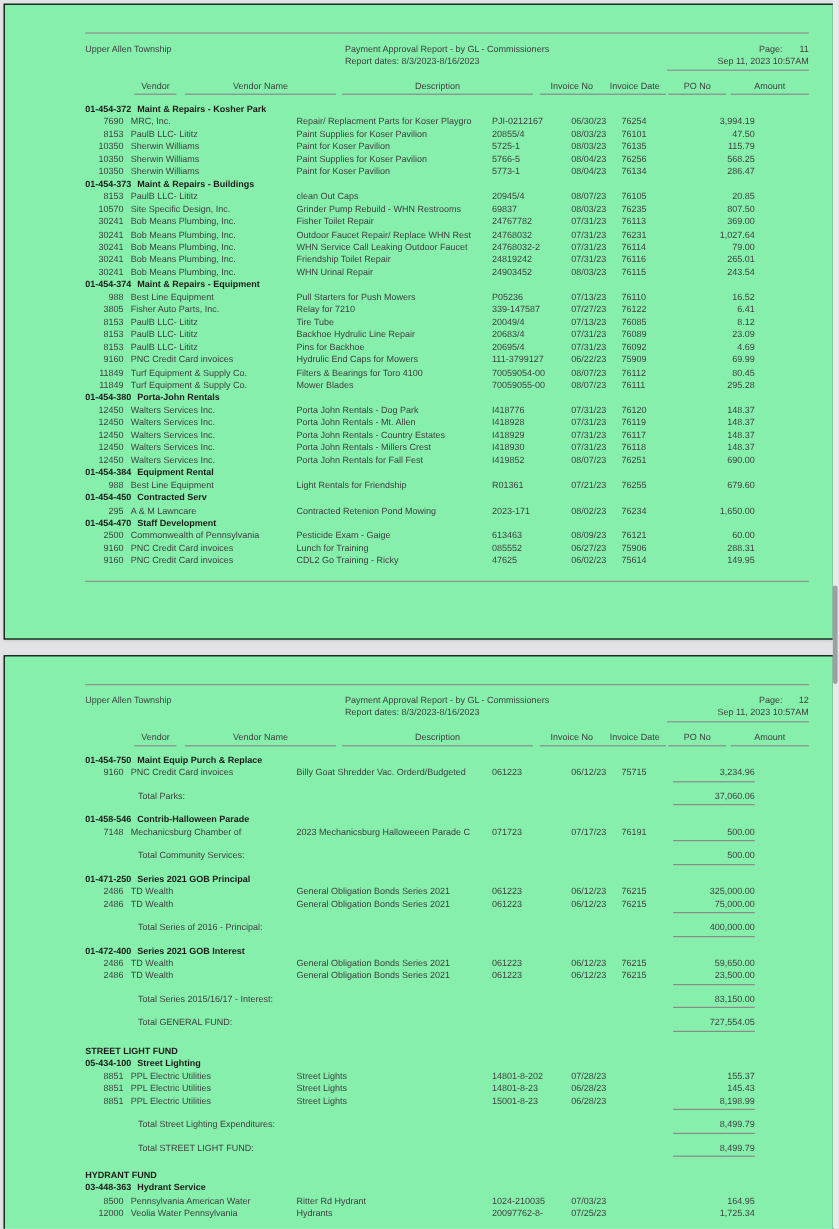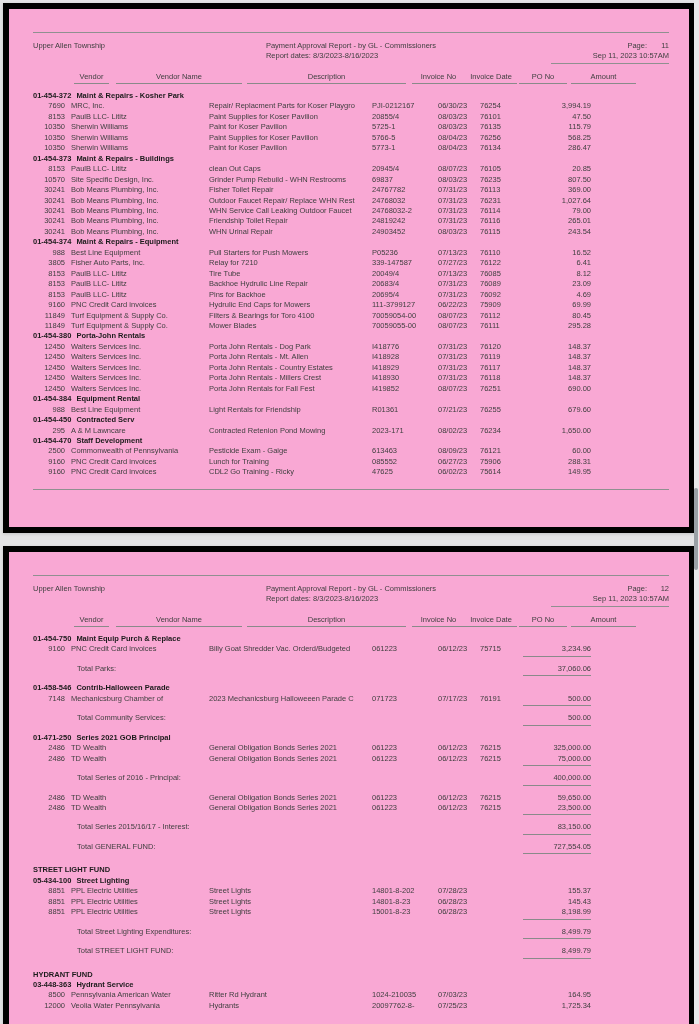--- a/index.html
+++ b/index.html
@@ -4,24 +4,25 @@
 <style>
   html,body{margin:0;padding:0;}
   body{
     width:699px;height:1024px;overflow:hidden;position:relative;
     background:#e3e3e5;
     font-family:"Liberation Sans","DejaVu Sans",sans-serif;
     -webkit-font-smoothing:antialiased;
   }
   .viewport{position:absolute;inset:0;}
   .page{
-    position:absolute;left:3px;width:692px;background:#f9a8d4;
-    border:6px solid #000000;box-sizing:border-box;
+    position:absolute;left:3px;width:692px;background:#86efac;
+    border:1px solid #000000;box-sizing:border-box;
     box-shadow:0 1px 3px rgba(0,0,0,0.15);
     color:#3f3f3f;
+    padding-left:43px;
   }
   .page-1{top:3px;height:530px;}
   .page-2{top:546px;height:560px;}
   .p-inner{margin:0 20px 0 24px;}
   .p-rule{border-top:1px solid #909090;height:0;}
   .top-rule{margin-top:23px;}
   .bottom-rule{margin-top:11px;}
   .p-head{display:flex;margin-top:8px;font-size:7.5px;line-height:10px;}
   .ph-left{flex:1;text-align:left;white-space:nowrap;}
   .ph-center{flex:0 0 auto;text-align:left;white-space:nowrap;}
@@ -469,20 +470,24 @@
             <span class="cell desc">General Obligation Bonds Series 2021</span>
             <span class="cell inv">061223</span>
             <span class="cell idate">06/12/23</span>
             <span class="cell po">76215</span>
             <span class="cell amount u">75,000.00</span>
           </div>
           <div class="trow total">
             <span class="total-label">Total Series of 2016 - Principal:</span>
             <span class="cell amount u">400,000.00</span>
           </div>
+          <div class="trow section">
+            <span class="sec-code">01-472-400</span>
+            <span class="sec-name">Series 2021 GOB Interest</span>
+          </div>
           <div class="trow data">
             <span class="cell vnum">2486</span>
             <span class="cell vname">TD Wealth</span>
             <span class="cell desc">General Obligation Bonds Series 2021</span>
             <span class="cell inv">061223</span>
             <span class="cell idate">06/12/23</span>
             <span class="cell po">76215</span>
             <span class="cell amount">59,650.00</span>
           </div>
           <div class="trow data">

